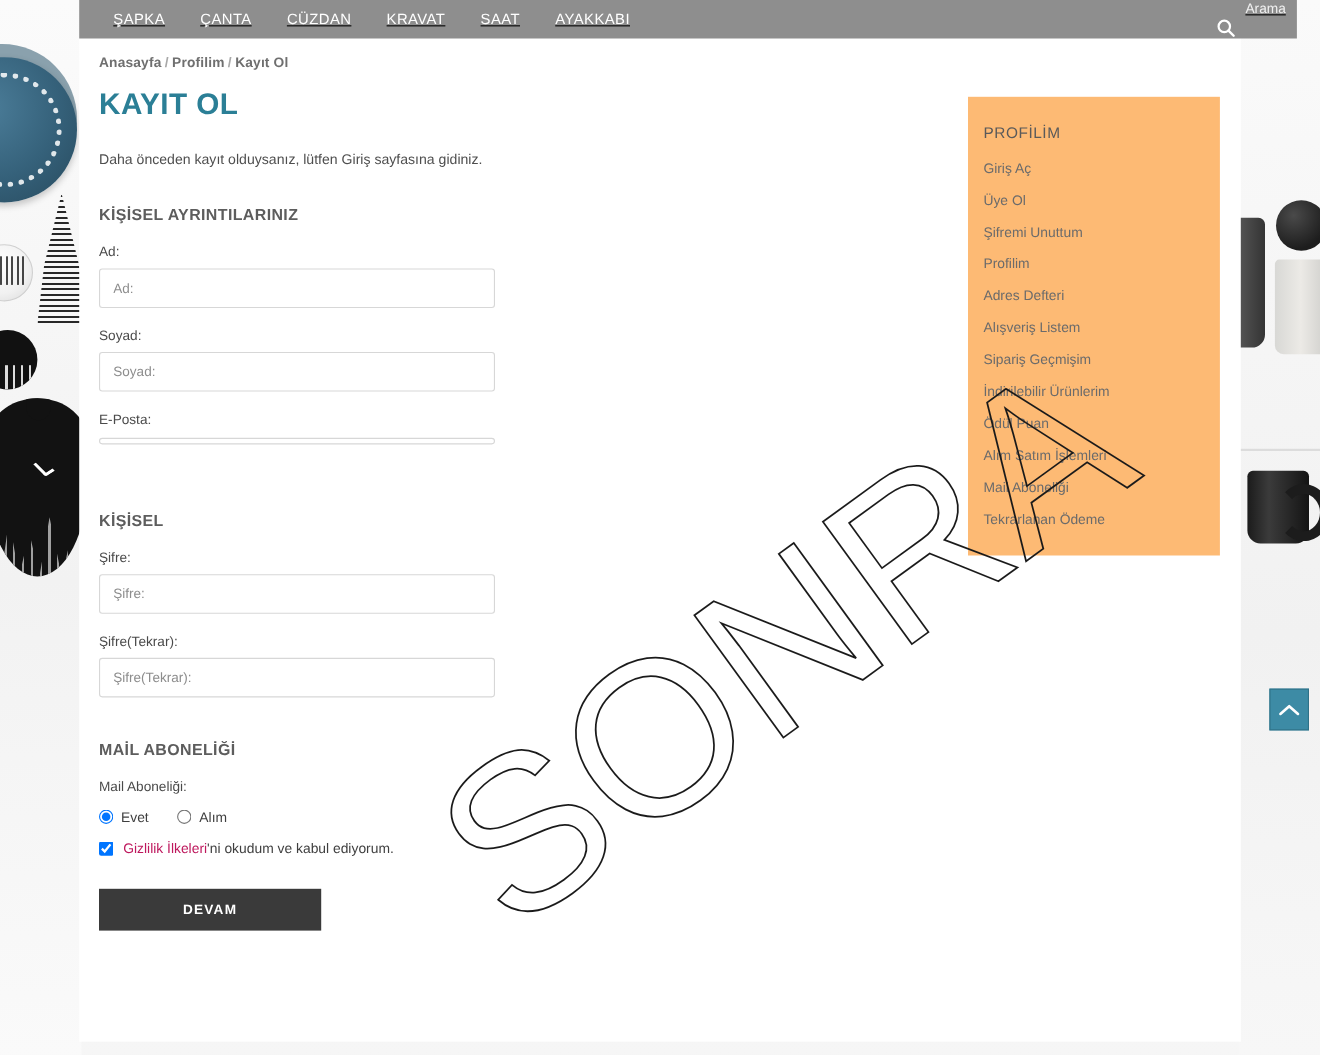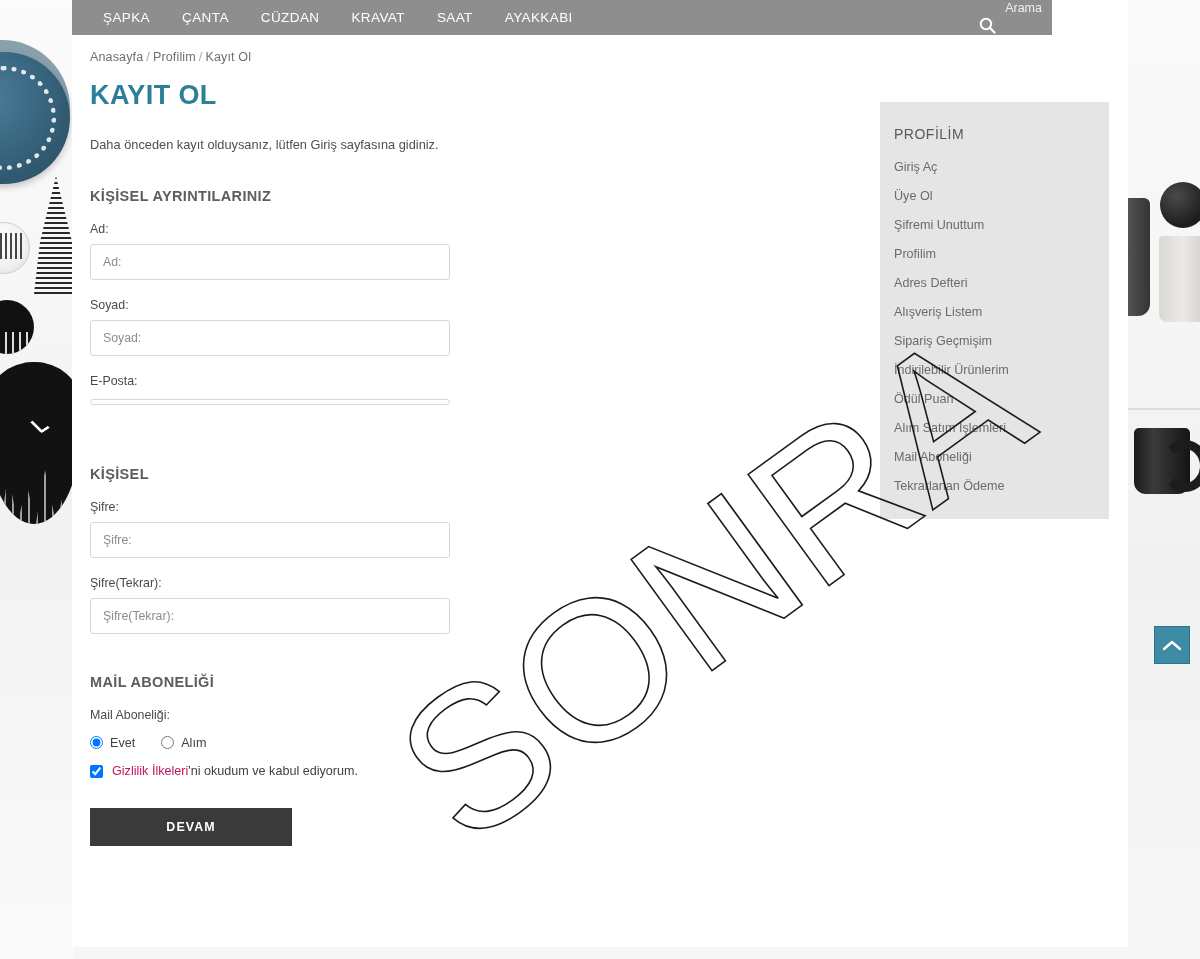--- a/index.html
+++ b/index.html
@@ -196,24 +196,25 @@
     left: 72px; top: 0;
     width: 1056px;
     height: 947px;
     background: #ffffff;
   }
 
   
   .topnav {
     position: absolute;
     left: 0; top: 0;
-    width: 980px; height: 35px;
+    width: 1107px; height: 35px;
     background: #8e8e8e;
     display: flex;
     align-items: center;
+    text-decoration: underline;
   }
   .nav-items {
     display: flex;
     align-items: center;
     padding-left: 15px;
   }
   .nav-item {
     color: #ffffff;
     font-size: 13.5px;
     letter-spacing: .4px;
@@ -250,20 +251,21 @@
     padding: 0;
   }
 
   
   .breadcrumb {
     position: absolute;
     left: 18px; top: 50px;
     font-size: 12.5px;
     color: #6f6f6f;
     letter-spacing: .15px;
+    font-weight: bold;
   }
   .breadcrumb a { color: #6f6f6f; text-decoration: none; cursor: pointer; }
   .breadcrumb .sep { color: #a8a8a8; padding: 0 3px; }
 
   
   .content {
     position: absolute;
     left: 18px; top: 82px;
     width: 790px;
   }
@@ -368,23 +370,22 @@
     letter-spacing: 1.1px;
     cursor: pointer;
     font-family: "Liberation Sans", sans-serif;
   }
 
   
   .sidebar {
     position: absolute;
     left: 808px; top: 88px;
     width: 229px;
-    background: #e5e5e5;
+    background: #fdba74;
     padding: 24px 4px 26px 0;
-    margin-top: 14px;
   }
   .sidebar h3 {
     margin: 0 0 18px 0;
     padding: 0 0 0 14px;
     font-size: 14px;
     font-weight: normal;
     color: #5a5a5a;
     letter-spacing: .5px;
   }
   .sidebar ul { list-style: none; margin: 0; padding: 0; }

